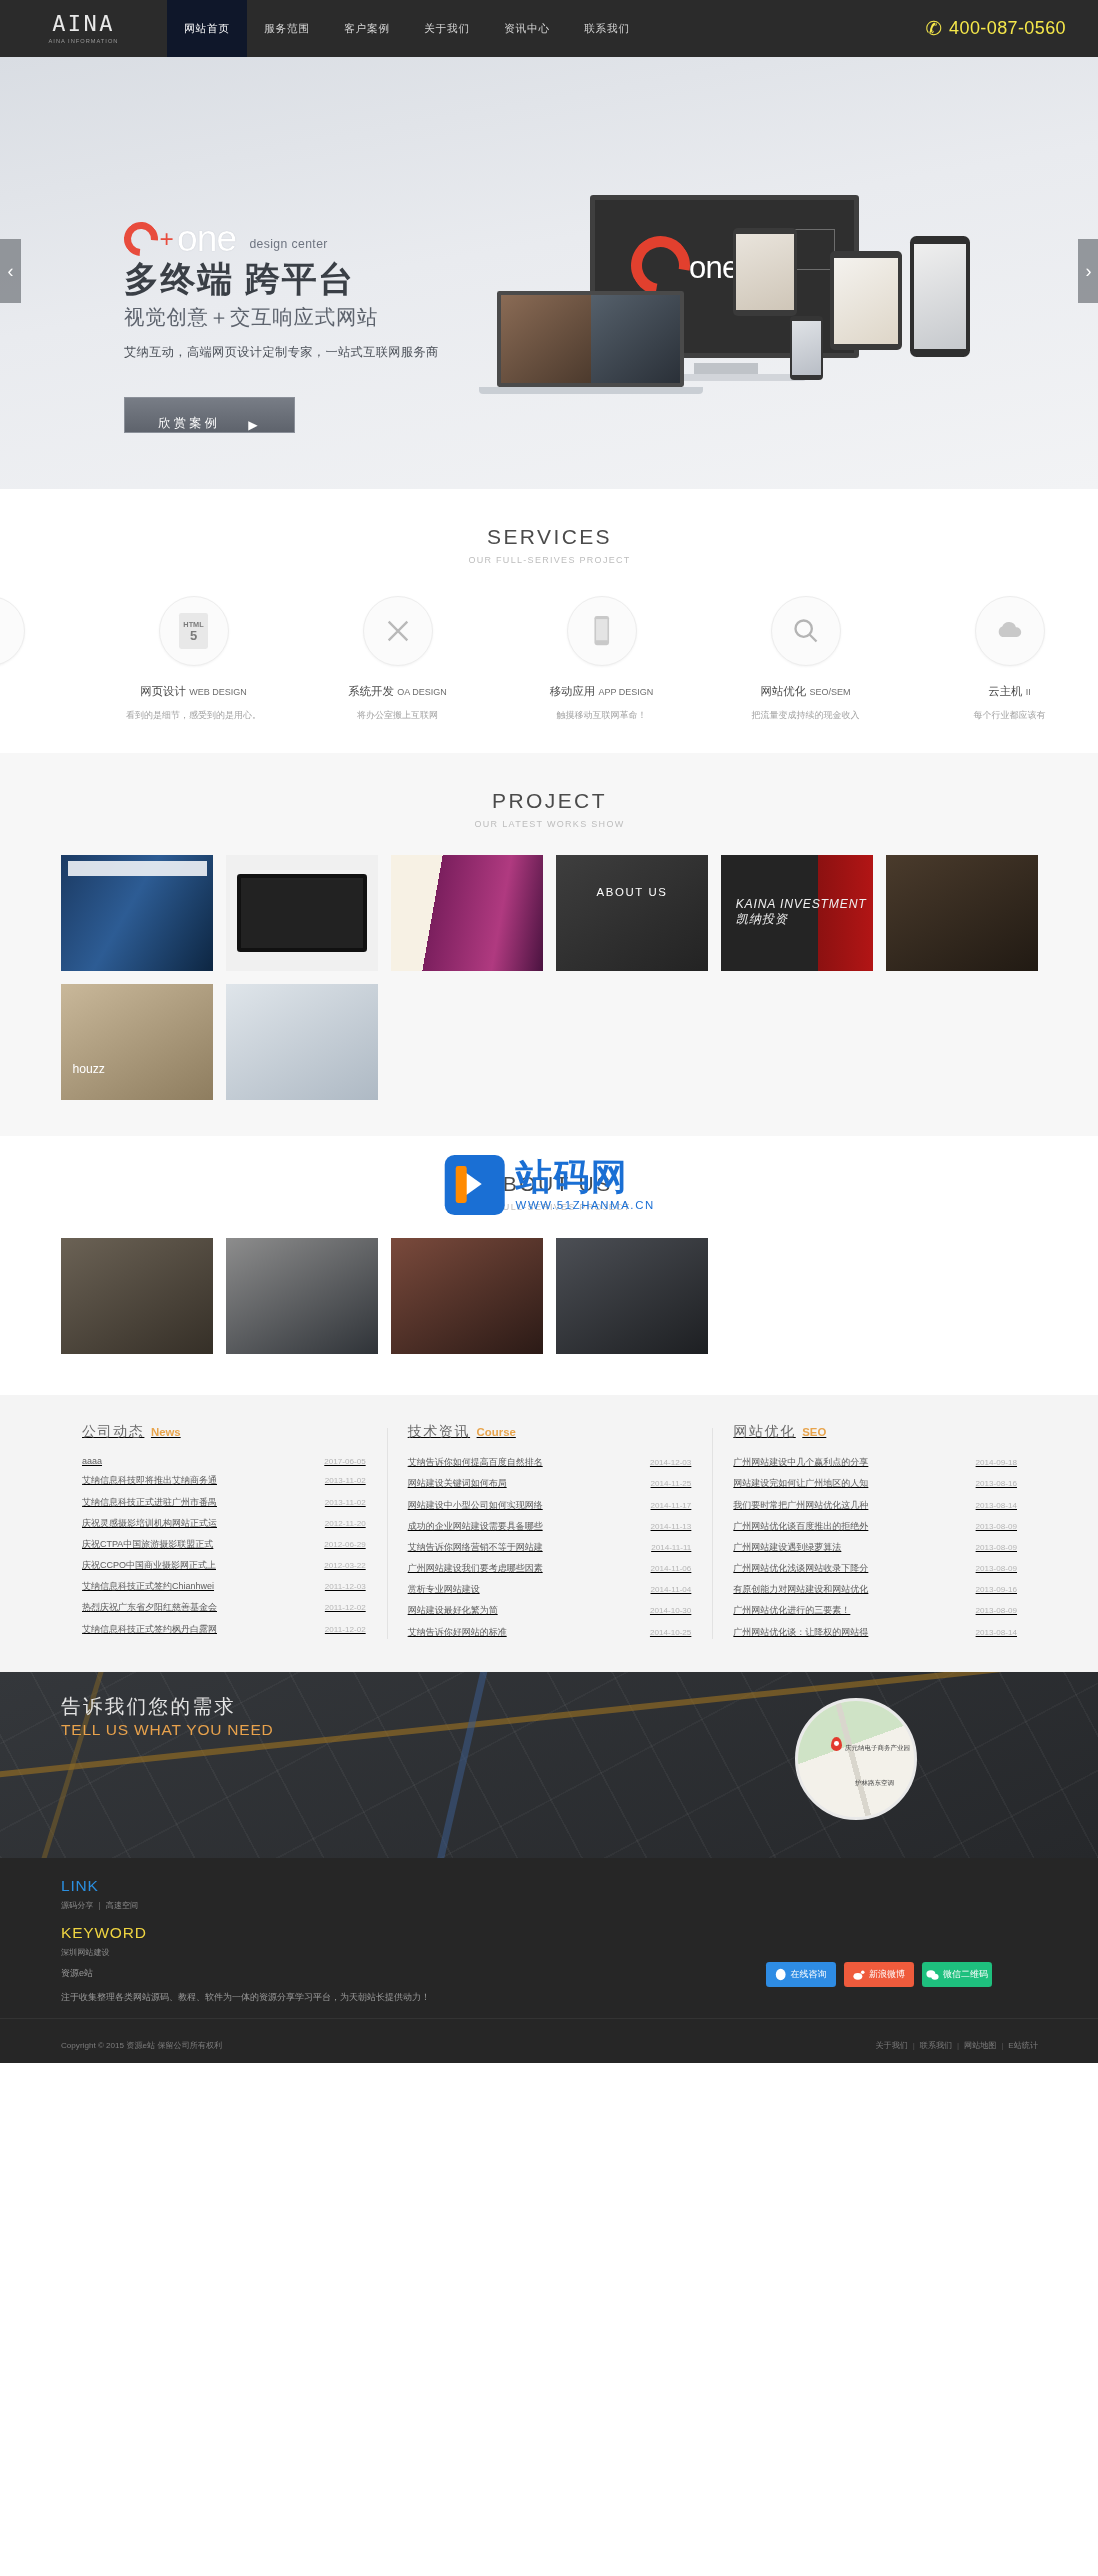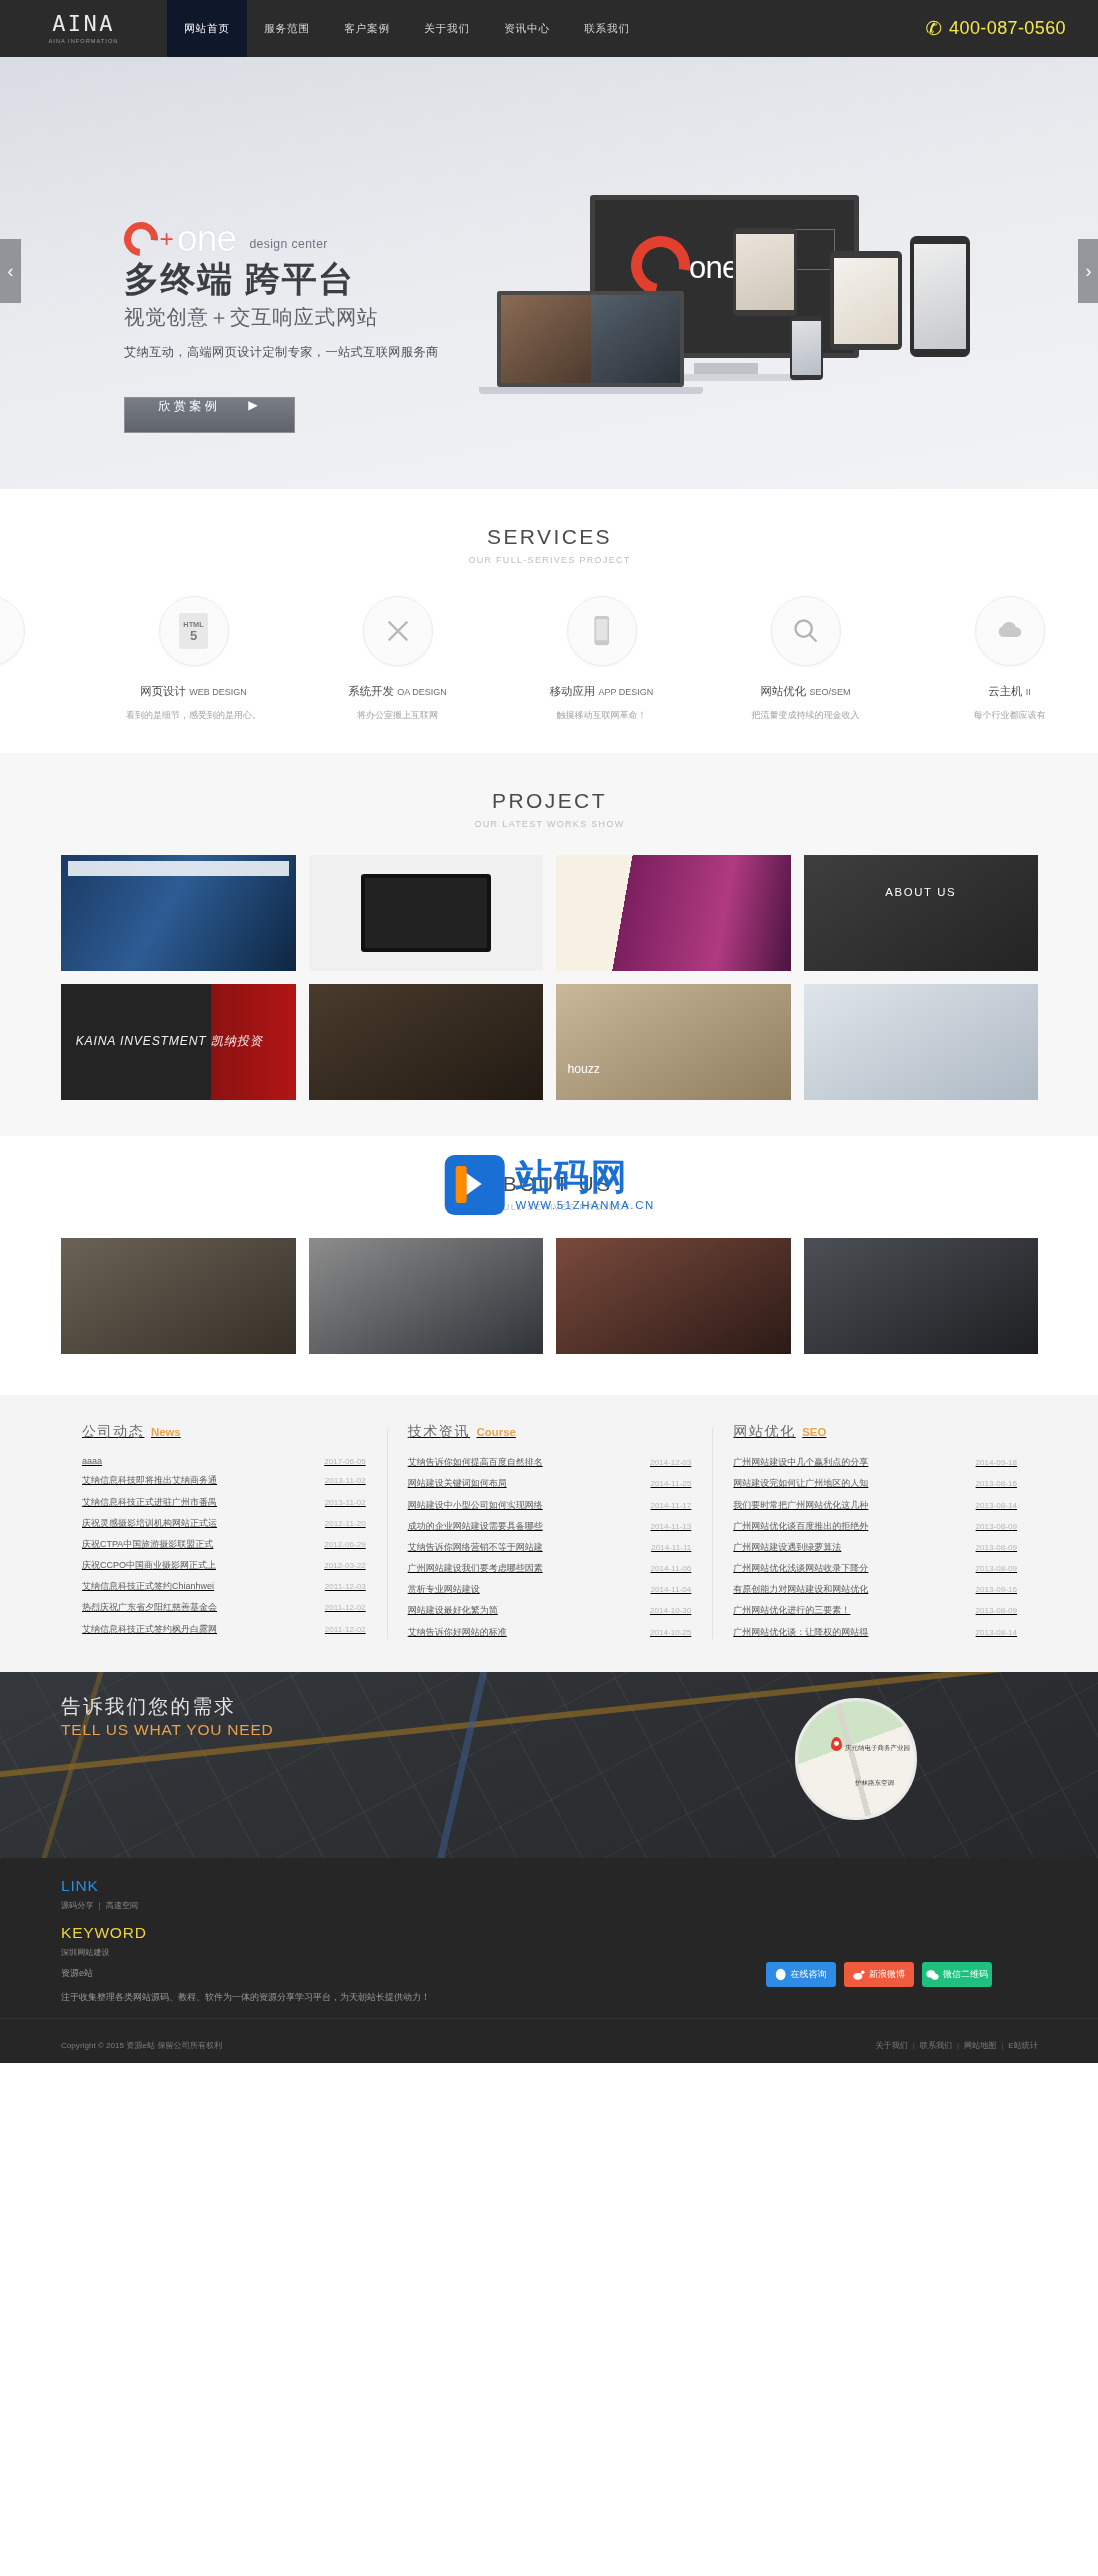--- a/index.html
+++ b/index.html
@@ -90,21 +90,21 @@
   }
   .bt-h3 {
     font-size: 12.2px; color: #4c5159; letter-spacing: 0.4px; margin-top: 13px;
   }
   .bt-btn {
     margin-top: 36px;
     width: 171px; height: 36px;
     background: linear-gradient(180deg,#787d86,#5e636c);
     border: 0.8px solid #8b9099;
     color: #fff; font-size: 12.2px; letter-spacing: 3.3px;
-    display: flex; align-items: flex-start; justify-content: center; gap: 28px;
+    display: flex; align-items: flex-end; justify-content: center; gap: 28px;
     cursor: pointer;
   }
   .bt-btn .tri { font-size: 12.2px; }
 
   
   .dev-wrap { position: absolute; right: 73px; top: 122px; width: 562px; height: 261px; }
   .dev-monitor {
     position: absolute; left: 126px; top: 16.3px; width: 269px; height: 163px;
     background: #343434; border: 5.7px solid #3f3f3f; border-radius: 3.3px;
     overflow: hidden;
@@ -203,21 +203,21 @@
     color: #7b7b7b; font-size: 7.3px; font-weight: bold;
     display:flex; align-items:center; justify-content:center; flex-direction:column;
   }
   .html5-badge .five { font-size: 13px; line-height: 1; }
   .icon-shape { color: #b9b9b9; }
 
   
   .project { background: #f7f7f7; padding-bottom: 36px; }
   .grid {
     width: 977px; margin: 26px auto 0;
-    display: grid; grid-template-columns: repeat(4, 1fr); gap: 13px;
+    display: grid; grid-template-columns: repeat(6, 1fr); gap: 13px;
   }
   .tile { height: 116px; overflow: hidden; position: relative; }
 
   .t1 { background: linear-gradient(120deg,#1b3a63 0%, #2d5c94 45%, #0d2642 100%); }
   .t1:after{content:"";position:absolute;left:6.5px;top:6.5px;right:6.5px;height:14.7px;background:#eef2f6;opacity:.9;}
   .t2 { background: #f0f0f0; display:flex;align-items:center;justify-content:center; }
   .t2 .lap { width: 130px; height: 78px; background:#222; border-radius:3.3px; border:4.1px solid #111;}
   .t3 { background: linear-gradient(100deg,#f7f1e4 0%,#f7f1e4 30%,#7b1f5e 30%,#b03a80 70%,#4a1340 100%); }
   .t4 { background: linear-gradient(145deg,#3e3e3e,#232323); }
   .t4:after{content:"ABOUT US";position:absolute;left:50%;top:31px;transform:translateX(-50%);color:#fff;font-size:11.4px;letter-spacing:1.6px;}

